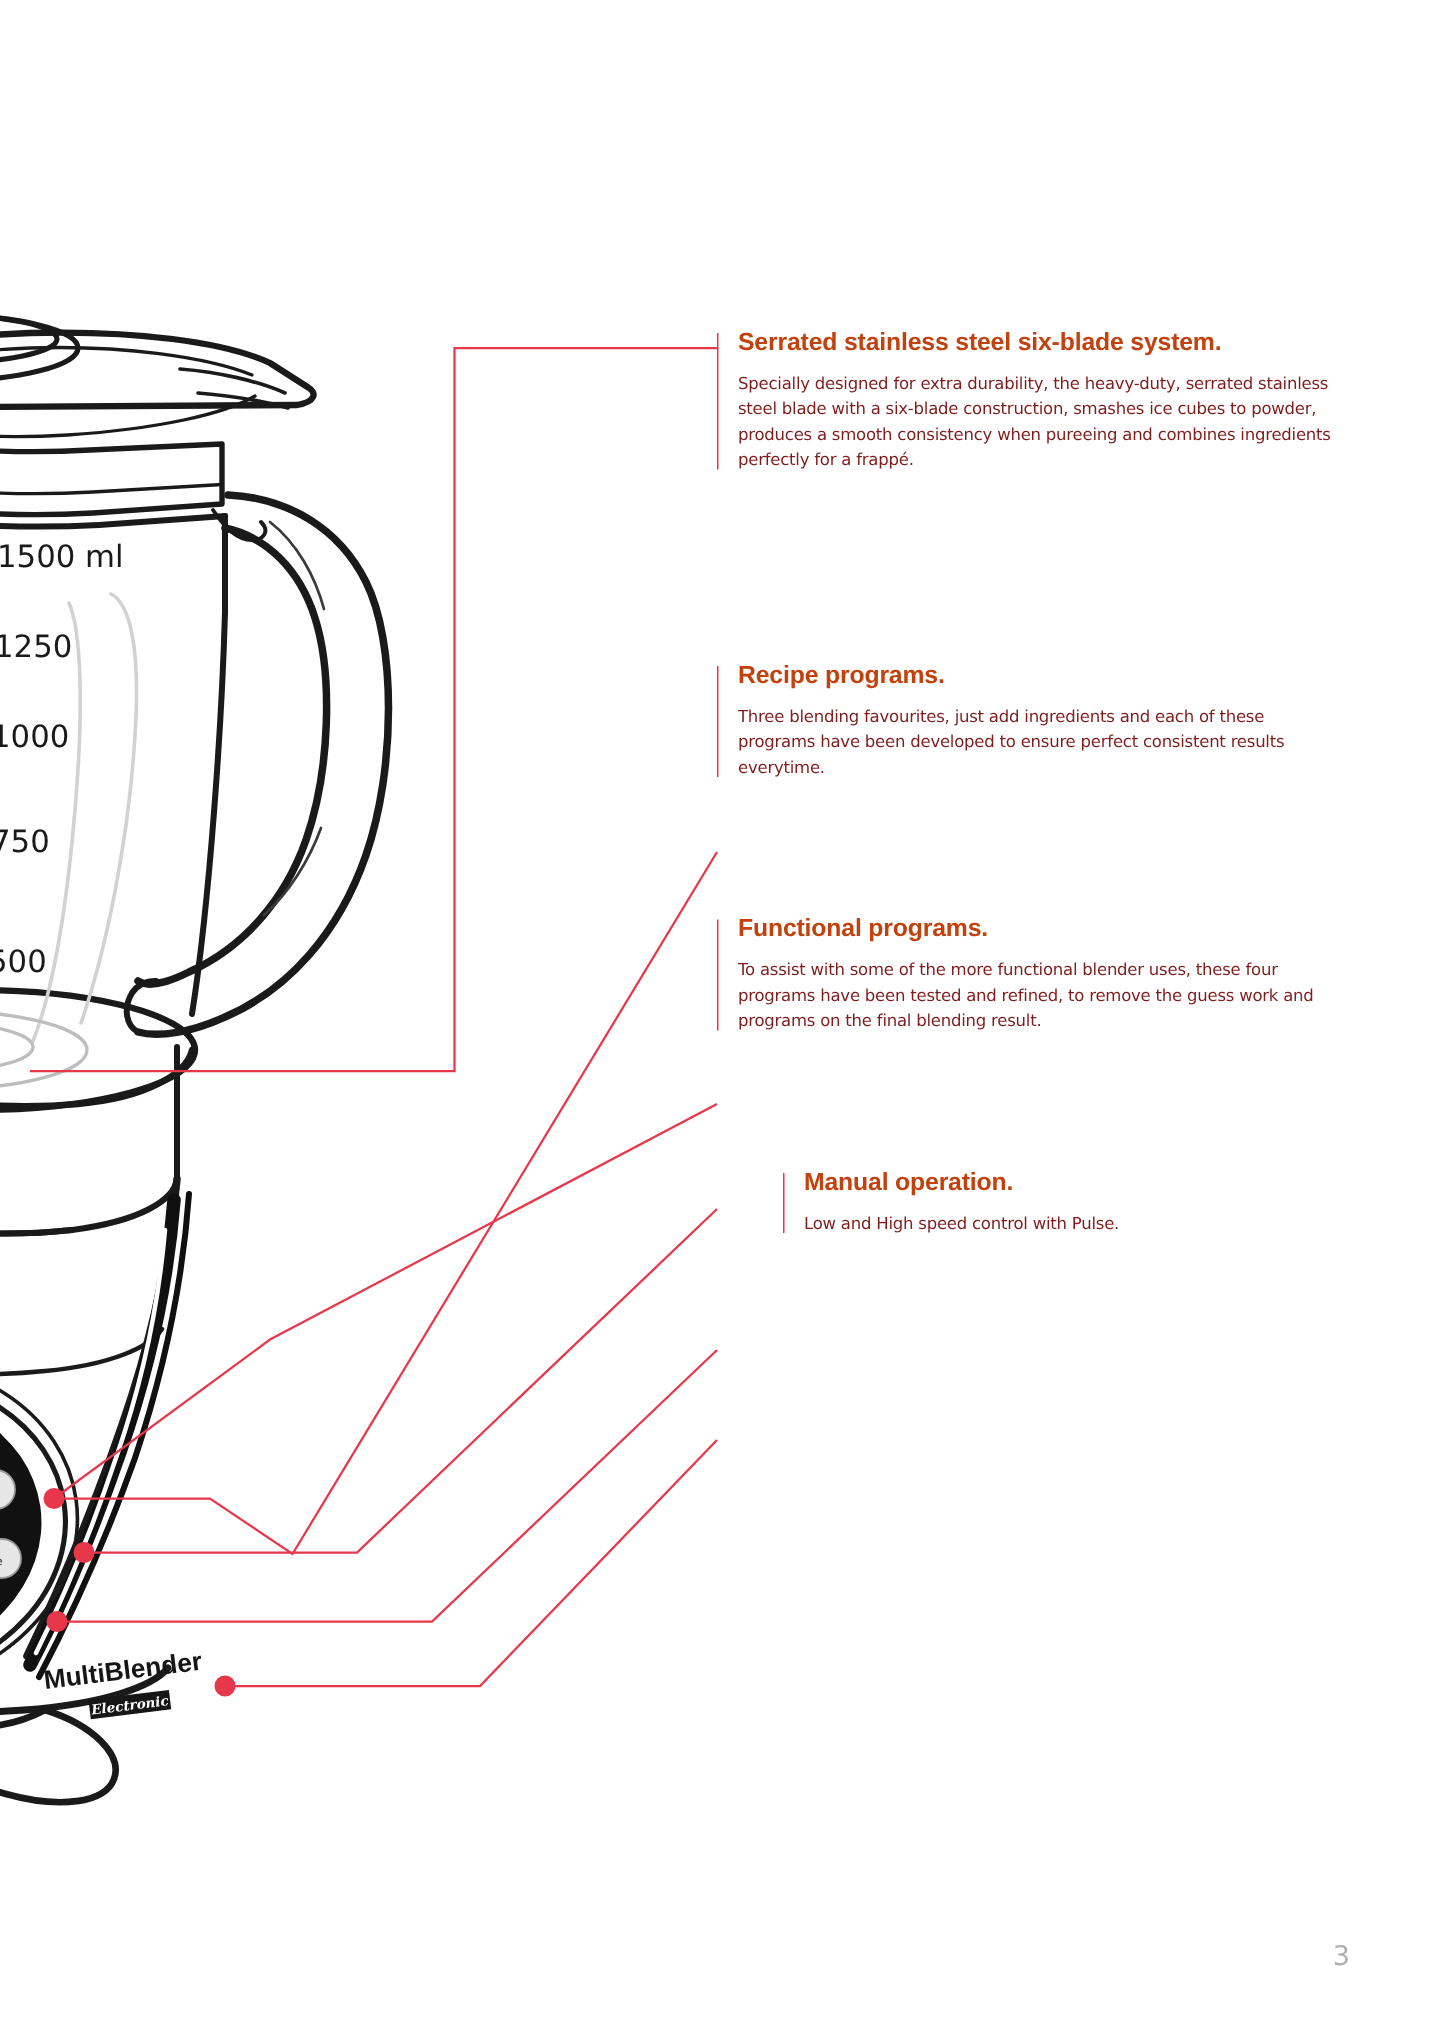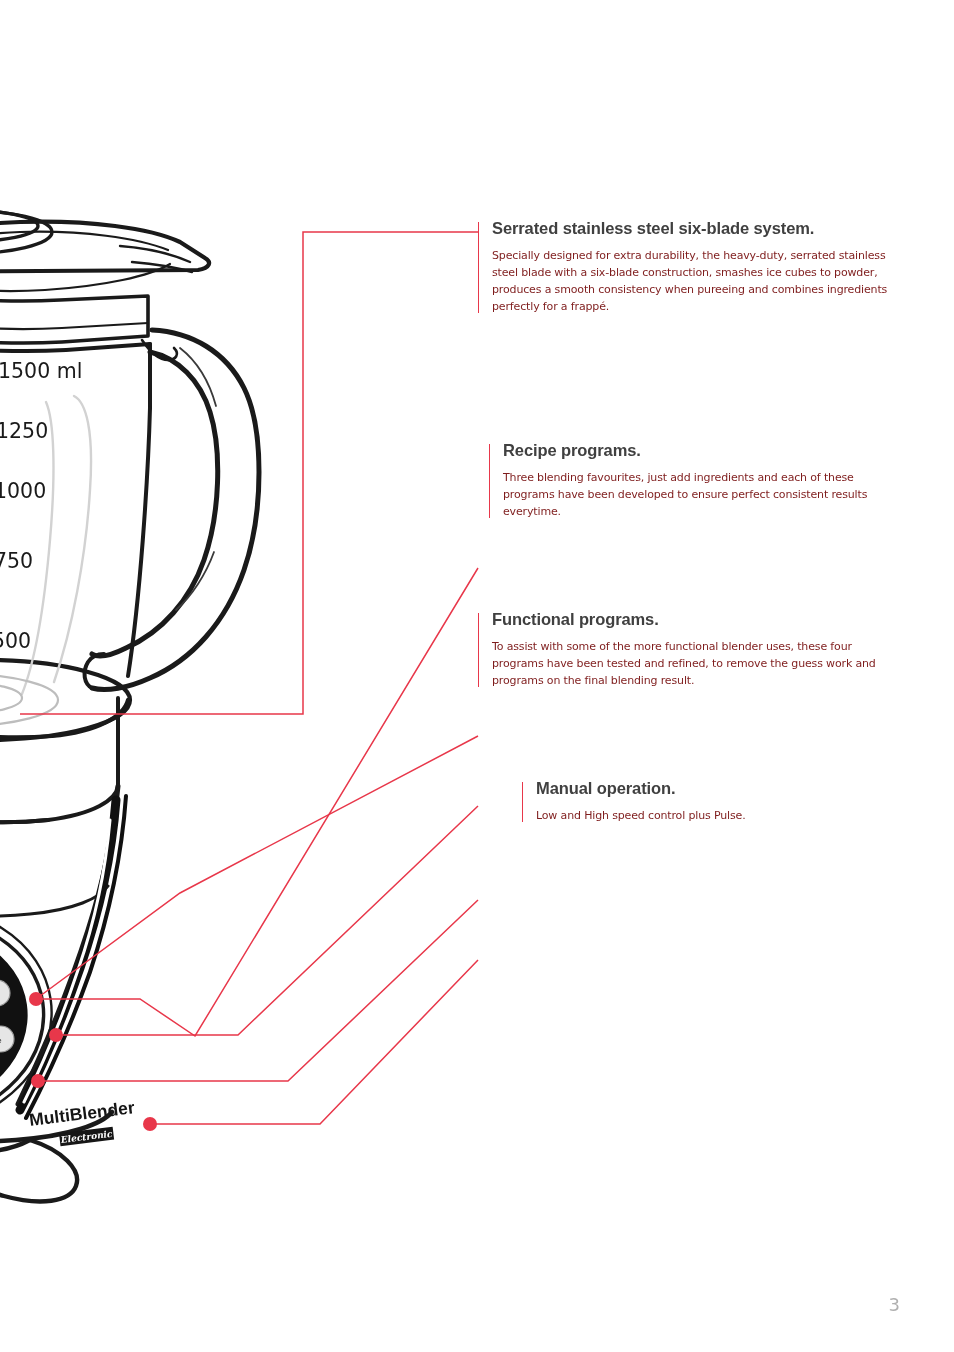--- a/index.html
+++ b/index.html
@@ -53,21 +53,21 @@
     top: 4px;
     bottom: 2px;
     width: 1.4px;
     background: #e8374a;
   }
   .callout h2 {
     margin: 0 0 9px 0;
     font-size: 16.5px;
     line-height: 20px;
     font-weight: bold;
-    color: #404040;
+    color: #c2410c;
     letter-spacing: -0.1px;
     font-family: "Liberation Sans", sans-serif;
   }
   .callout p {
     margin: 0;
     font-size: 11px;
     line-height: 17px;
     color: #7f1d1d;
     font-family: "DejaVu Sans", sans-serif;
     letter-spacing: -0.15px;
@@ -285,36 +285,36 @@
   </svg>
 
   <div id="callouts">
 
     <div class="callout" style="top:218px;">
       <span class="rule"></span>
       <h2>Serrated stainless steel six-blade system.</h2>
       <p>Specially designed for extra durability, the heavy-duty, serrated stainless steel blade with a six-blade construction, smashes ice cubes to powder, produces a smooth consistency when pureeing and combines ingredients perfectly for a frappé.</p>
     </div>
 
-    <div class="callout" style="top:440px;margin-left:11px;">
+    <div class="callout" style="top:440px;">
       <span class="rule"></span>
       <h2>Recipe programs.</h2>
       <p>Three blending favourites, just add ingredients and each of these programs have been developed to ensure perfect consistent results everytime.</p>
     </div>
 
     <div class="callout" style="top:609px;">
       <span class="rule"></span>
       <h2>Functional programs.</h2>
       <p>To assist with some of the more functional blender uses, these four programs have been tested and refined, to remove the guess work and programs on the final blending result.</p>
     </div>
 
     <div class="callout" style="top:778px;margin-left:44px;">
       <span class="rule"></span>
       <h2>Manual operation.</h2>
-      <p>Low and High speed control plus Pulse.</p>
+      <p>Low and High speed control with Pulse.</p>
     </div>
 
 
   </div>
 
   <div id="page-number">3</div>
 
 </div>
 
 </body></html>

